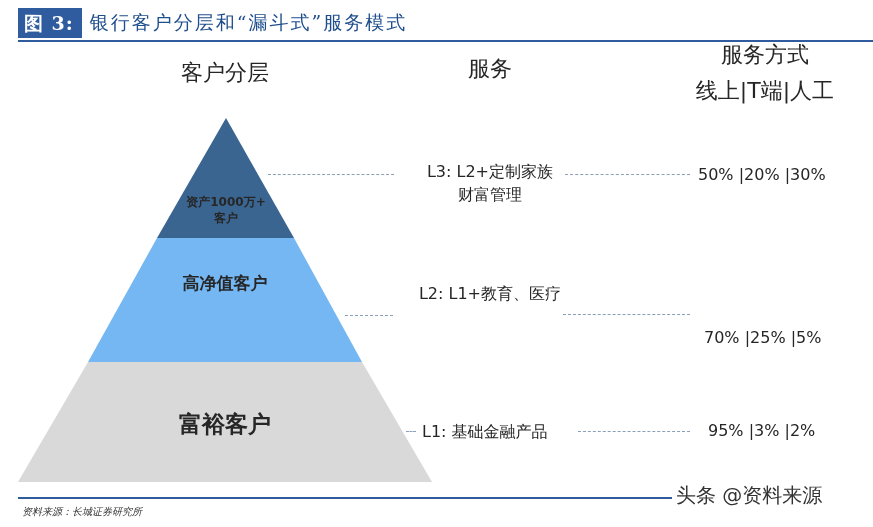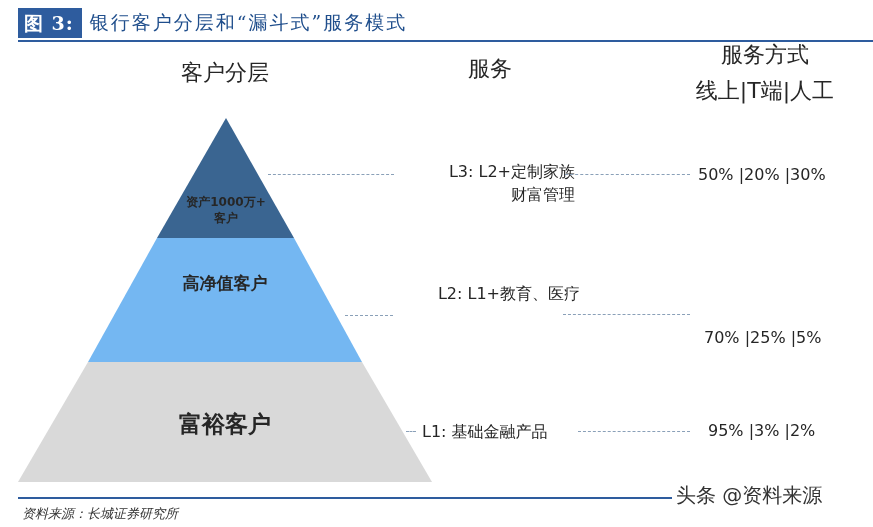--- a/index.html
+++ b/index.html
@@ -16,24 +16,24 @@
   }
   .fig-title {
     color:#1f4e8c; font-family:"DejaVu Serif", serif; font-size:19px; margin-left:8px; letter-spacing:2px;
   }
   .rule { position:absolute; left:18px; width:855px; height:2px; background:#2e5c9e; }
   .rule.top { top:40px; }
   .rule.bottom { top:497px; width:715px; }
   .header { position:absolute; font-size:22px; color:#262626; text-align:center; }
   .pyr { position:absolute; left:0; top:0; }
   .tier-label { position:absolute; text-align:center; font-weight:bold; color:#262626; }
-  .svc { position:absolute; font-size:16px; color:#262626; text-align:right; line-height:23px; }
+  .svc { position:absolute; font-size:16px; color:#262626; text-align:center; line-height:23px; }
   .pct { position:absolute; font-size:16px; color:#262626; }
   .dash { position:absolute; height:0; border-top:1.5px dashed #8aa0b8; }
-  .source { position:absolute; left:22px; top:505px; font-family:Liberation Serif, serif; font-style:italic; font-size:13px; color:#333; }
+  .source { position:absolute; left:22px; top:505px; font-family:Liberation Serif, serif; font-style:italic; font-size:10px; color:#333; }
   .watermark { position:absolute; left:672px; top:482px; font-size:20px; color:#333; background:#fff; padding:0 4px; }
 </style>
 </head>
 <body>
 
 <div class="title-bar">
   <span class="fig-label">图 3:</span>
   <span class="fig-title">银行客户分层和“漏斗式”服务模式</span>
 </div>
 <div class="rule top"></div>

